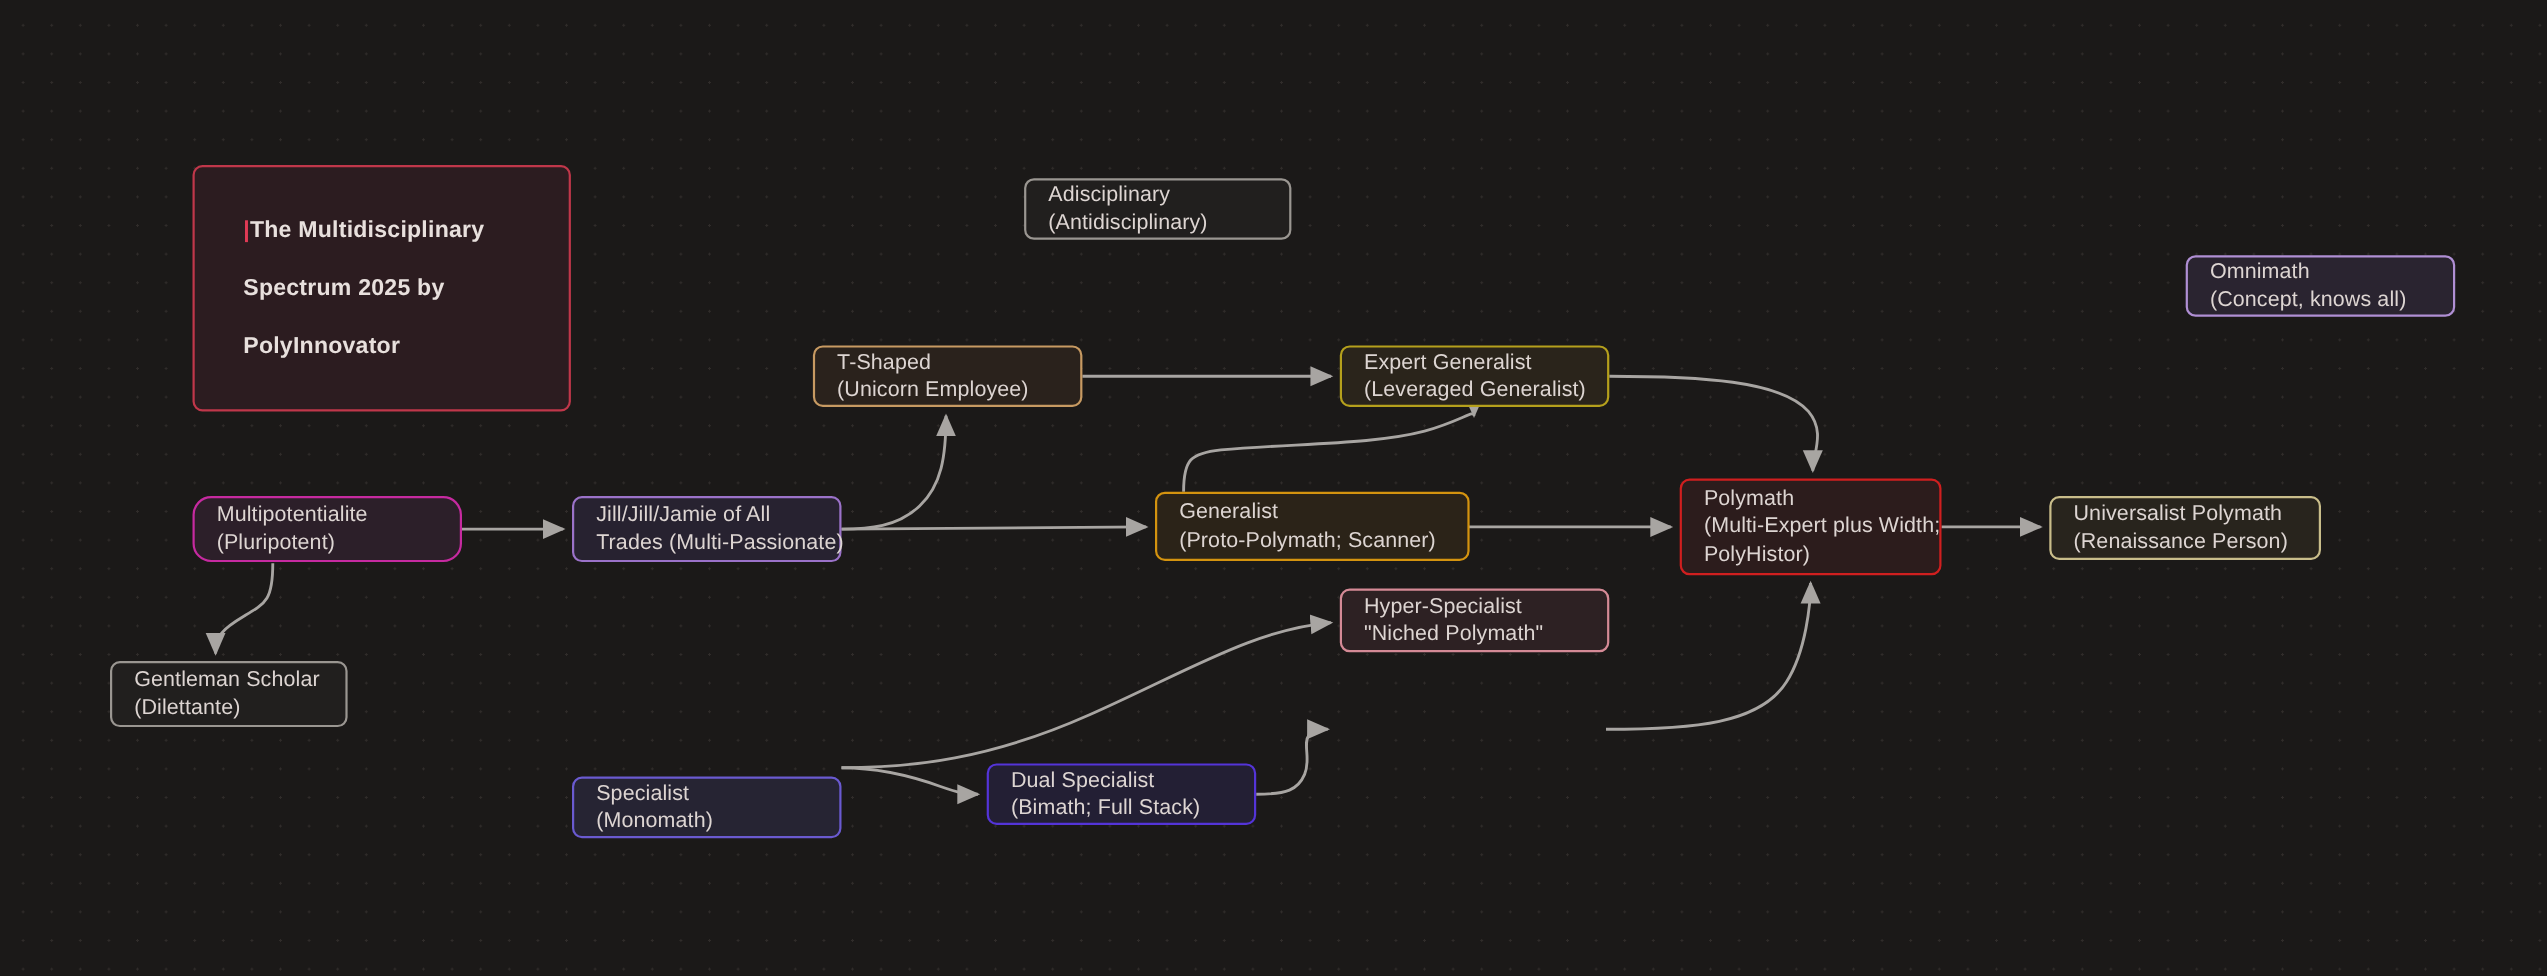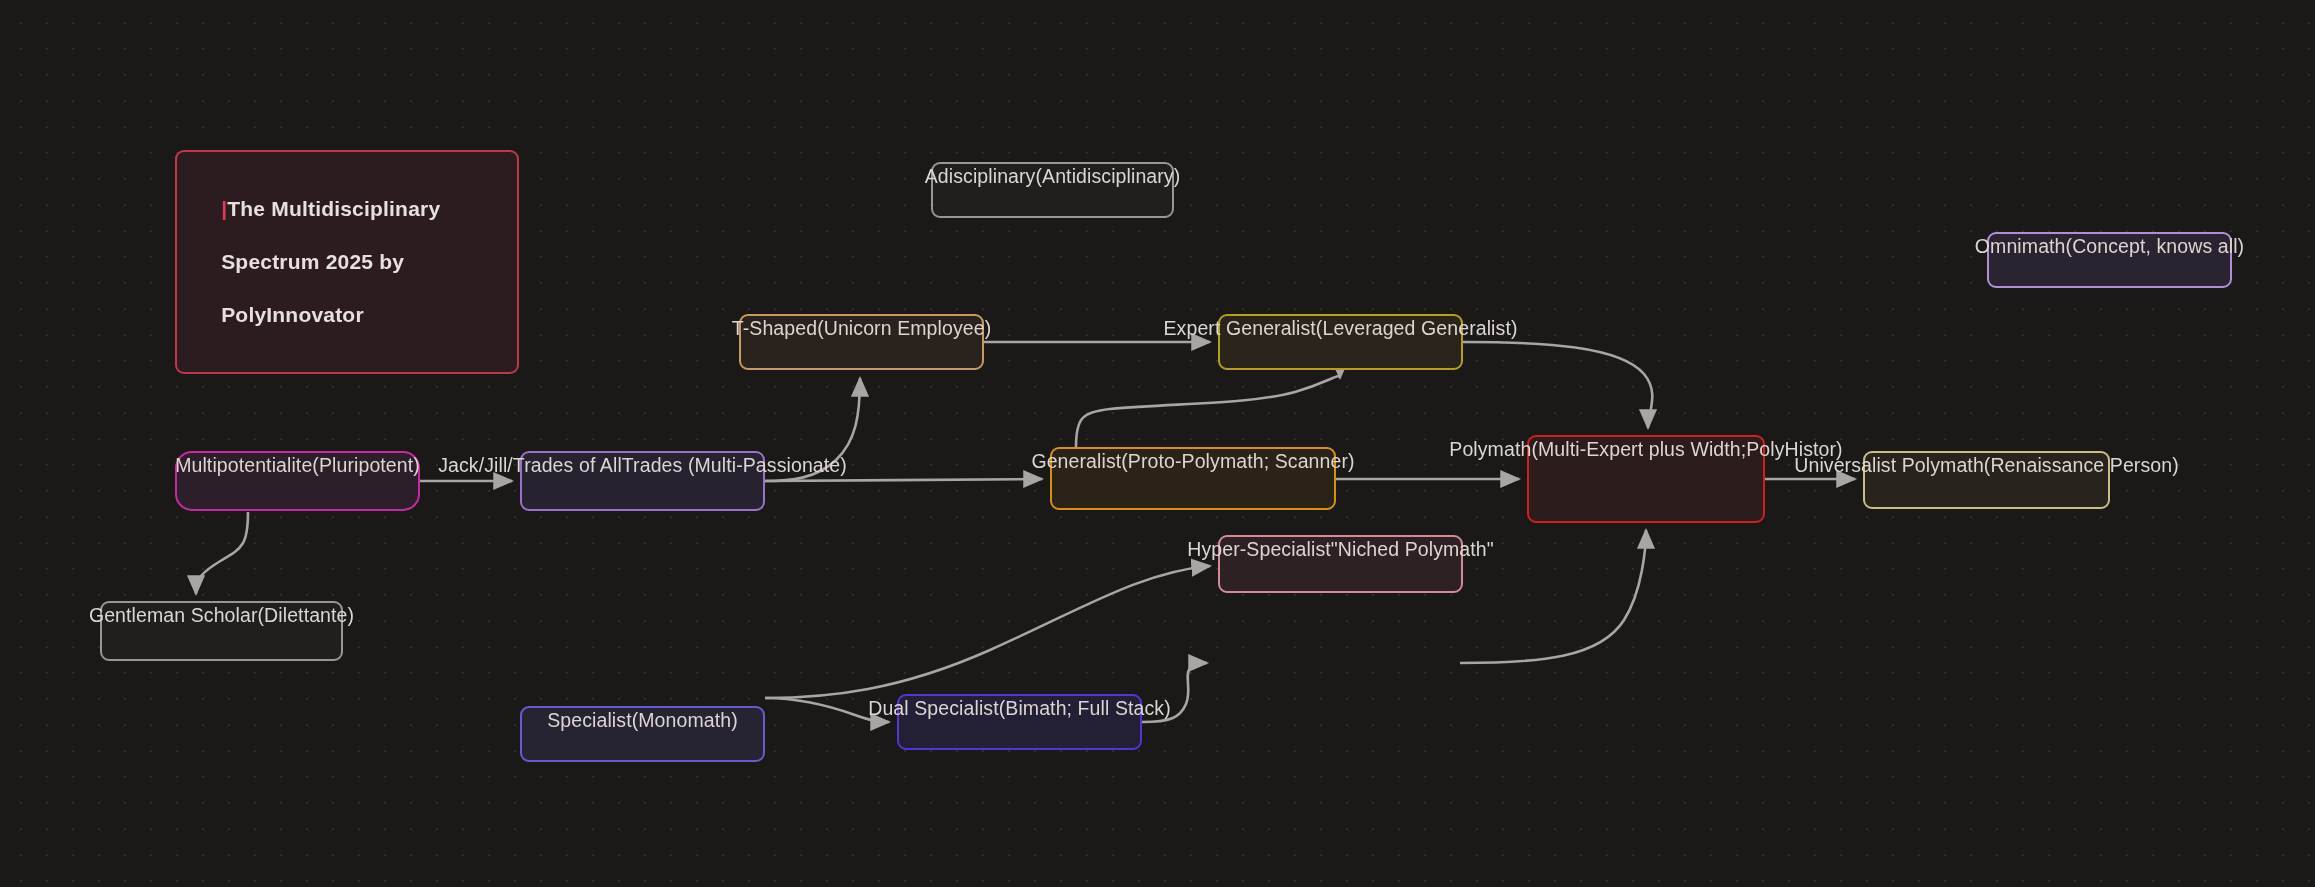--- a/index.html
+++ b/index.html
@@ -29,21 +29,21 @@
     height: 887px;
     pointer-events: none;
   }
   .node {
     position: absolute;
     box-sizing: border-box;
     border-radius: 9px;
     border-style: solid;
     border-width: 2.5px;
     display: flex;
-    flex-direction: row;
+    flex-direction: column;
     justify-content: center;
     padding: 0 20px;
     color: #ddd5d2;
     font-size: 19.5px;
     line-height: 25.5px;
     letter-spacing: .1px;
     white-space: pre;
   }
   .node .ln { display: block; }
   .title-card {
@@ -132,41 +132,41 @@
     <span class="ln">Expert Generalist</span>
     <span class="ln">(Leveraged Generalist)</span>
   </div>
 
   <div class="node" style="left:175px; top:451px; width:245px; height:60px; border-color:#c62aa0; background:#2c1f29;border-radius:17px;">
     <span class="ln">Multipotentialite</span>
     <span class="ln">(Pluripotent)</span>
   </div>
 
   <div class="node" style="left:520px; top:451px; width:245px; height:60px; border-color:#9b72c9; background:#272230;">
-    <span class="ln">Jack/Jill/Trades of All</span>
+    <span class="ln">Jill/Jill/Jamie of All</span>
     <span class="ln">Trades (Multi-Passionate)</span>
   </div>
 
   <div class="node" style="left:1050px; top:447px; width:286px; height:63px; border-color:#d4930f; background:#2b2318;">
     <span class="ln">Generalist</span>
     <span class="ln">(Proto-Polymath; Scanner)</span>
   </div>
 
   <div class="node" style="left:1527px; top:435px; width:238px; height:88px; border-color:#d01f1f; background:#2c1c1c;">
     <span class="ln">Polymath</span>
     <span class="ln">(Multi-Expert plus Width;</span>
     <span class="ln">PolyHistor)</span>
   </div>
 
   <div class="node" style="left:1863px; top:451px; width:247px; height:58px; border-color:#c9bd8a; background:#28241d;">
     <span class="ln">Universalist Polymath</span>
     <span class="ln">(Renaissance Person)</span>
   </div>
 
-  <div class="node" style="left:100px; top:601px; width:243px; height:60px; border-color:#9a9691; background:#211f1e;">
+  <div class="node" style="left:100px; top:601px; width:216px; height:60px; border-color:#9a9691; background:#211f1e;">
     <span class="ln">Gentleman Scholar</span>
     <span class="ln">(Dilettante)</span>
   </div>
 
   <div class="node" style="left:1218px; top:535px; width:245px; height:58px; border-color:#d58a96; background:#2d2123;">
     <span class="ln">Hyper-Specialist</span>
     <span class="ln">"Niched Polymath"</span>
   </div>
 
 

